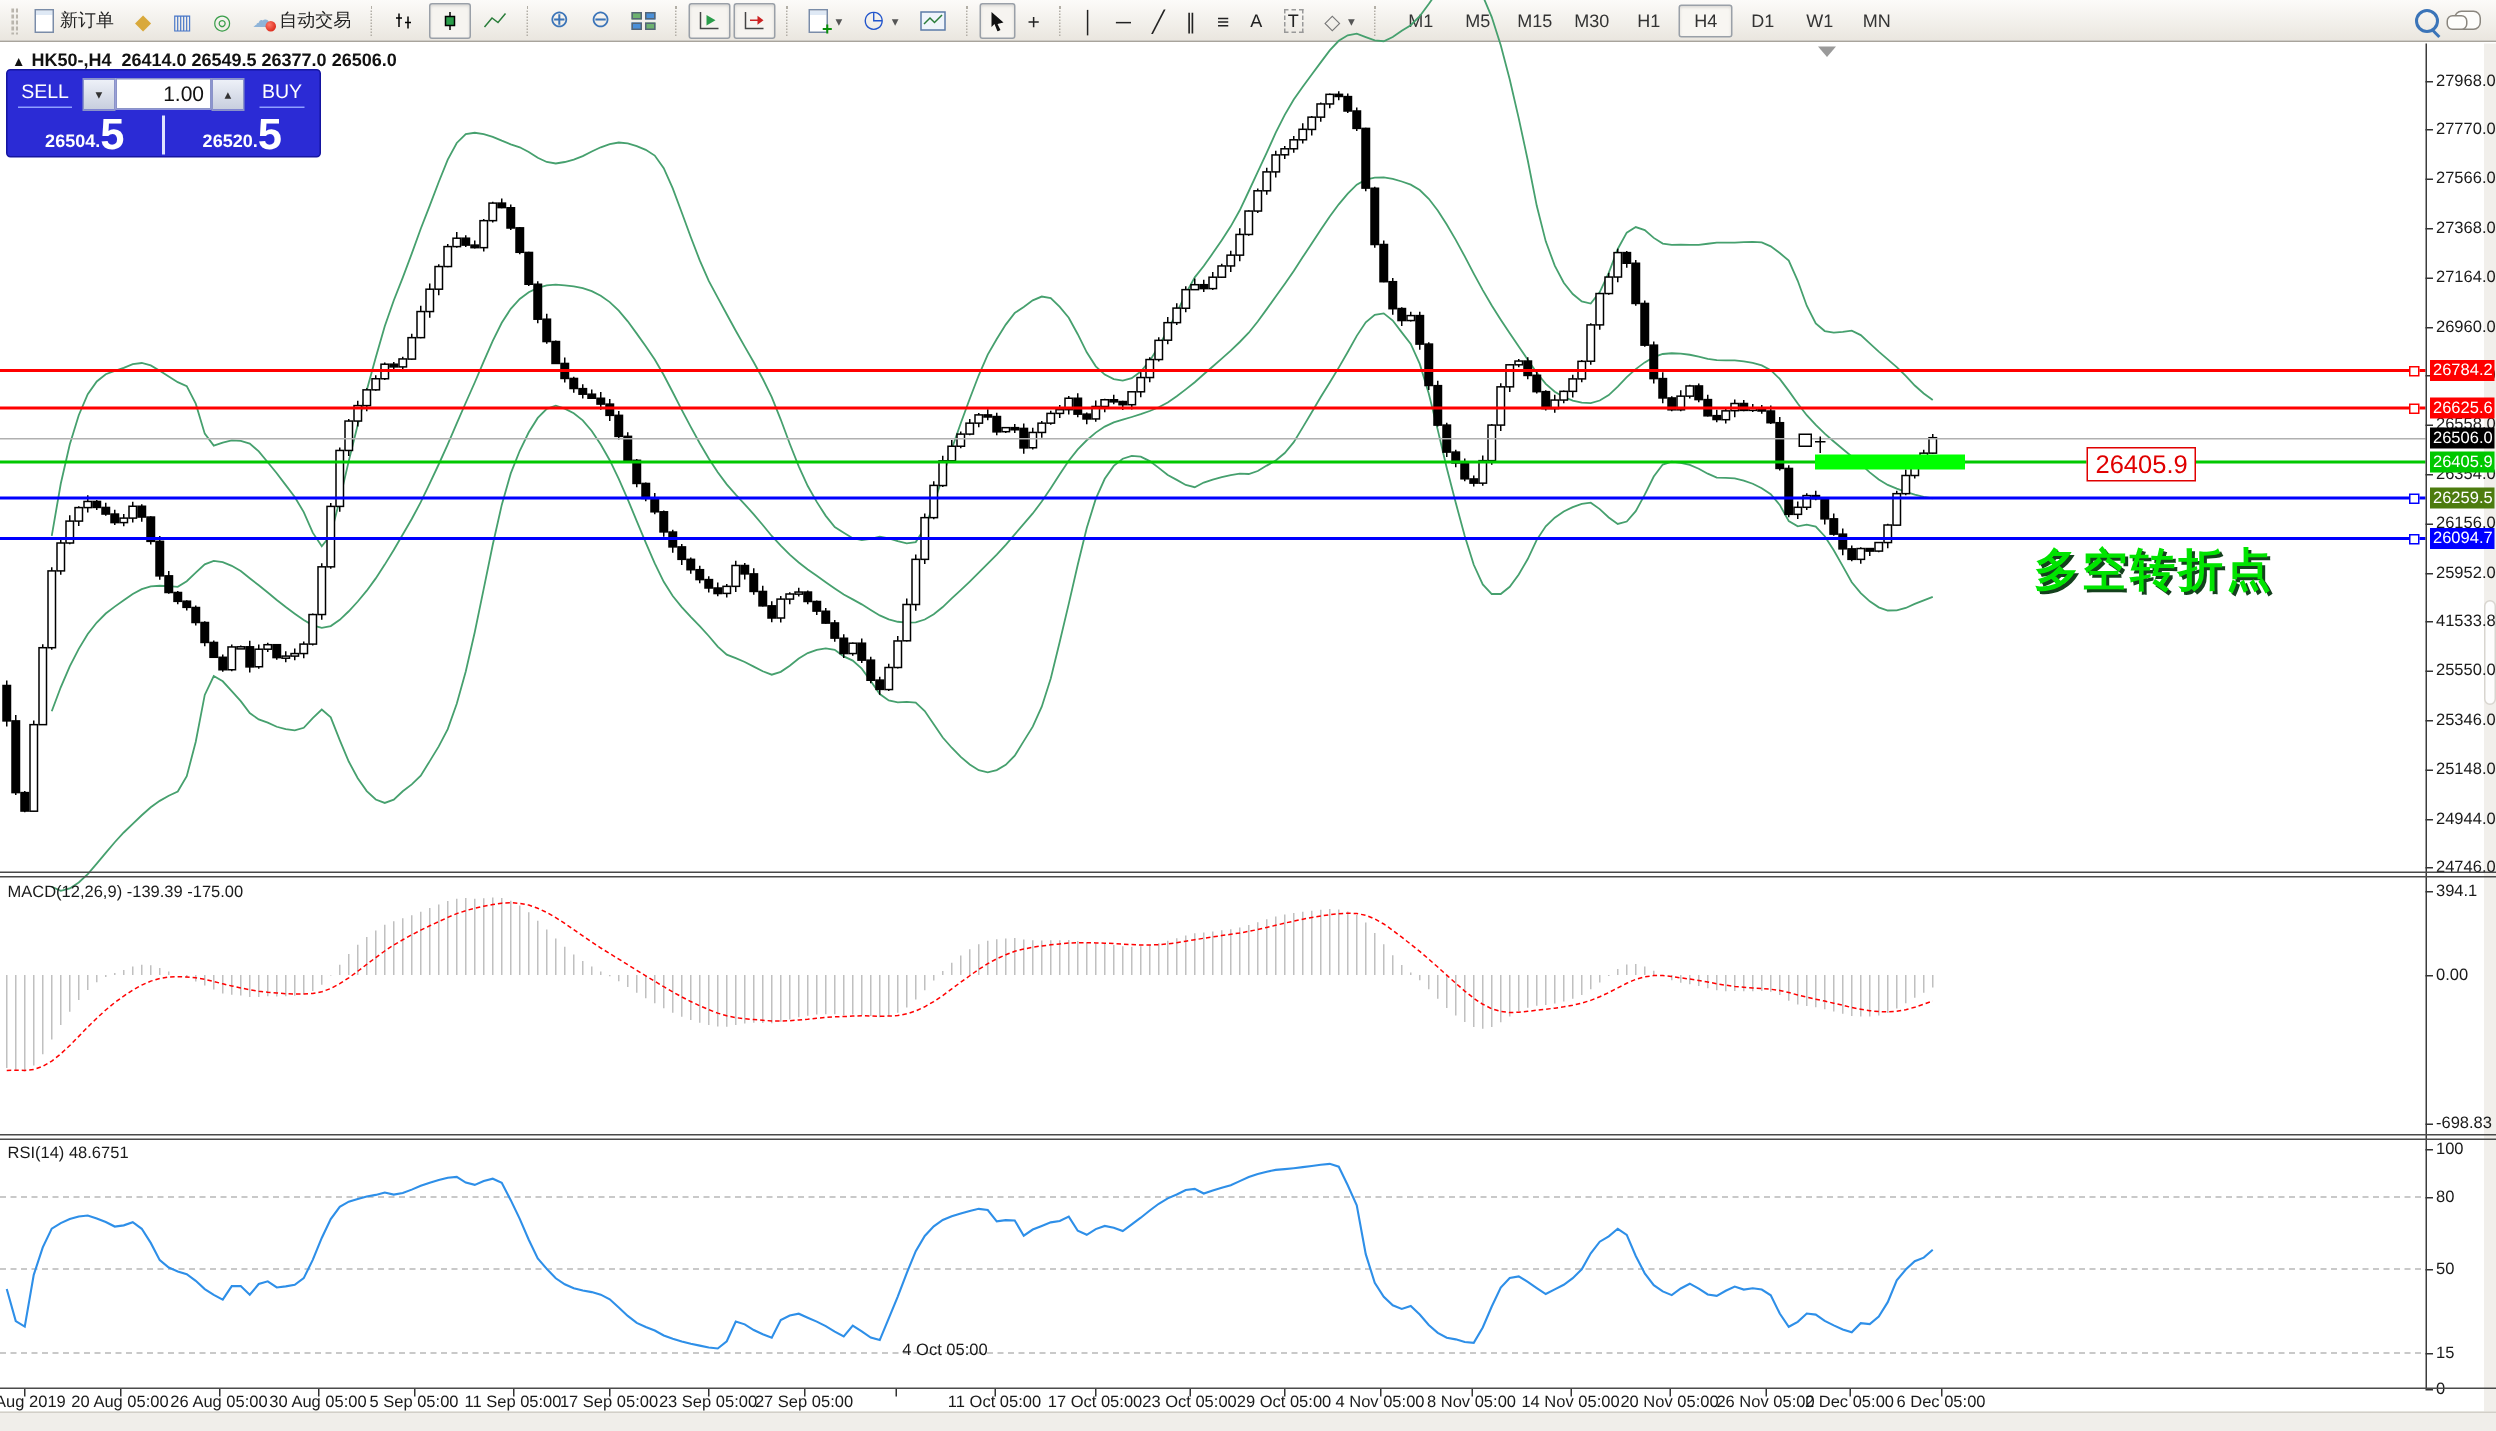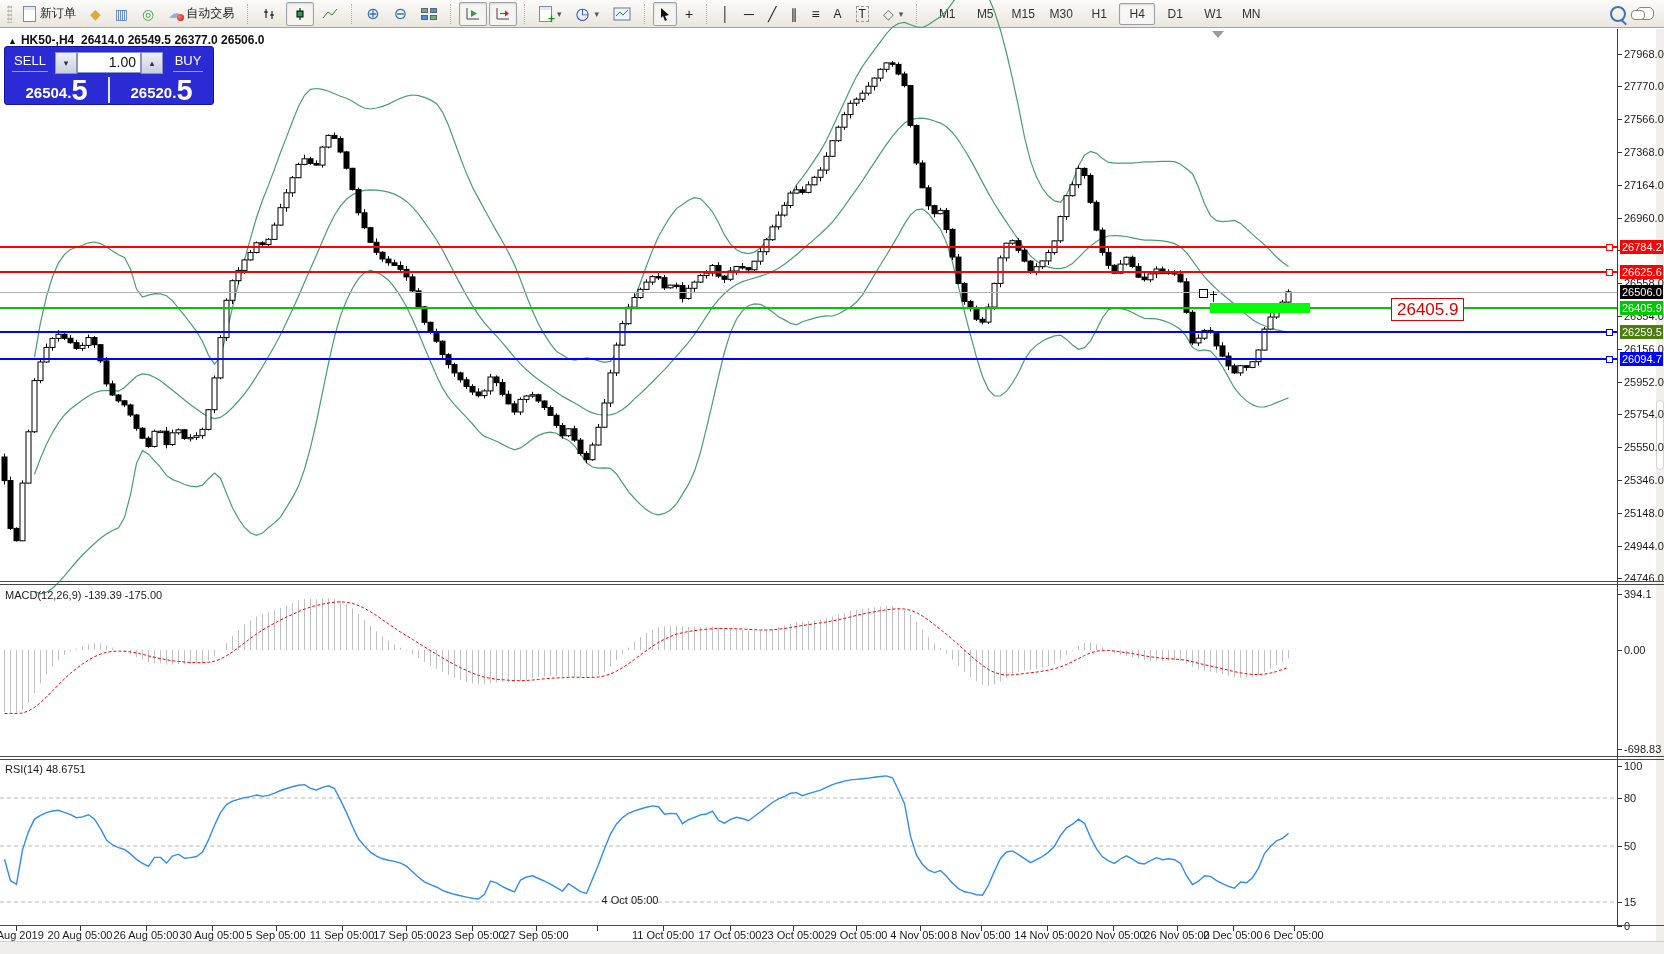--- a/index.html
+++ b/index.html
@@ -66,21 +66,21 @@
   #tp-top{display:flex;align-items:stretch;height:28px;}
   .tp-btn{width:54px;display:flex;align-items:center;justify-content:center;font-size:13px;}
   .tp-btn span{border-bottom:1px solid #8fa0ff;padding:2px 2px 3px;}
   #tp-spin{flex:1;display:flex;align-items:center;justify-content:center;gap:0;padding-top:3px;}
   .spin-btn{width:20px;height:20px;background:linear-gradient(#eef1f8,#c7cede);border:1px solid #8a93c8;
             color:#333;font-size:9px;display:flex;align-items:center;justify-content:center;}
   #vol-field{width:58px;height:18px;background:#fff;border:1px solid #8a93c8;color:#111;font-size:14px;
              text-align:right;padding:1px 4px 0 0;}
   #tp-prices{display:flex;height:30px;}
   .tp-price{flex:1;display:flex;align-items:flex-end;justify-content:center;padding-bottom:1px;}
-  .tp-price .small{font-size:15px;font-weight:bold;padding-bottom:3px;}
+  .tp-price .small{font-size:12px;font-weight:bold;padding-bottom:3px;}
   .tp-price .big{font-size:29px;font-weight:bold;line-height:27px;}
   #tp-div{width:2px;background:#dfe3ff;margin:2px 0;}
   
   #right-strip{position:absolute;left:1656px;top:29px;width:8px;height:912px;background:#f1efeb;z-index:2;}
   #right-thumb{position:absolute;left:0;top:371px;width:8px;height:70px;background:#fdfdfd;border:1px solid #d8d5cf;
                border-radius:4px;box-sizing:border-box;}
   #status-strip{position:absolute;left:0;top:941px;width:1664px;height:13px;background:#f0eeea;
                 border-top:1px solid #d2cfc8;z-index:2;}
 </style>
 </head>
@@ -682,21 +682,21 @@
       <div class="axis-label" style="top: 244.129px;">26762.0</div>
       <div class="axis-dash" style="top: 283.306px;"></div>
       <div class="axis-label" style="top: 277.306px;">26558.0</div>
       <div class="axis-dash" style="top: 316.482px;"></div>
       <div class="axis-label" style="top: 310.482px;">26354.0</div>
       <div class="axis-dash" style="top: 348.682px;"></div>
       <div class="axis-label" style="top: 342.682px;">26156.0</div>
       <div class="axis-dash" style="top: 381.858px;"></div>
       <div class="axis-label" style="top: 375.858px;">25952.0</div>
       <div class="axis-dash" style="top: 414.059px;"></div>
-      <div class="axis-label" style="top: 408.059px;">25754.0</div>
+      <div class="axis-label" style="top: 408.059px;">41533.8</div>
       <div class="axis-dash" style="top: 447.235px;"></div>
       <div class="axis-label" style="top: 441.235px;">25550.0</div>
       <div class="axis-dash" style="top: 480.411px;"></div>
       <div class="axis-label" style="top: 474.411px;">25346.0</div>
       <div class="axis-dash" style="top: 512.611px;"></div>
       <div class="axis-label" style="top: 506.611px;">25148.0</div>
       <div class="axis-dash" style="top: 545.787px;"></div>
       <div class="axis-label" style="top: 539.787px;">24944.0</div>
       <div class="axis-dash" style="top: 577.988px;"></div>
       <div class="axis-label" style="top: 571.988px;">24746.0</div>
@@ -783,20 +783,21 @@
 
   <div id="shift-tri"></div>
 
   <div class="pane-label" style="top:589px">MACD(12,26,9) -139.39 -175.00</div>
   <div class="pane-label" style="top:763px">RSI(14) 48.6751</div>
 
   <div id="obj-square"></div>
   <div id="obj-cross"></div>
 
   <div id="callout" style="left: 1391px; top: 298px;">26405.9</div>
+  <div id="annotation" style="left: 1286px; top: 360px; color: rgb(0, 228, 0);">多空转折点</div>
 
   <div class="sepline" style="top:581px"></div>
   <div class="sepline" style="top:584px"></div>
   <div class="sepline" style="top:756px"></div>
   <div class="sepline" style="top:759px"></div>
   <div class="sepline" style="top:925px"></div>
   <div class="vborder" style="left:1617px;top:29px;width:1px;height:897px"></div>
 
   <div id="trade-panel">
     <div id="tp-top">

